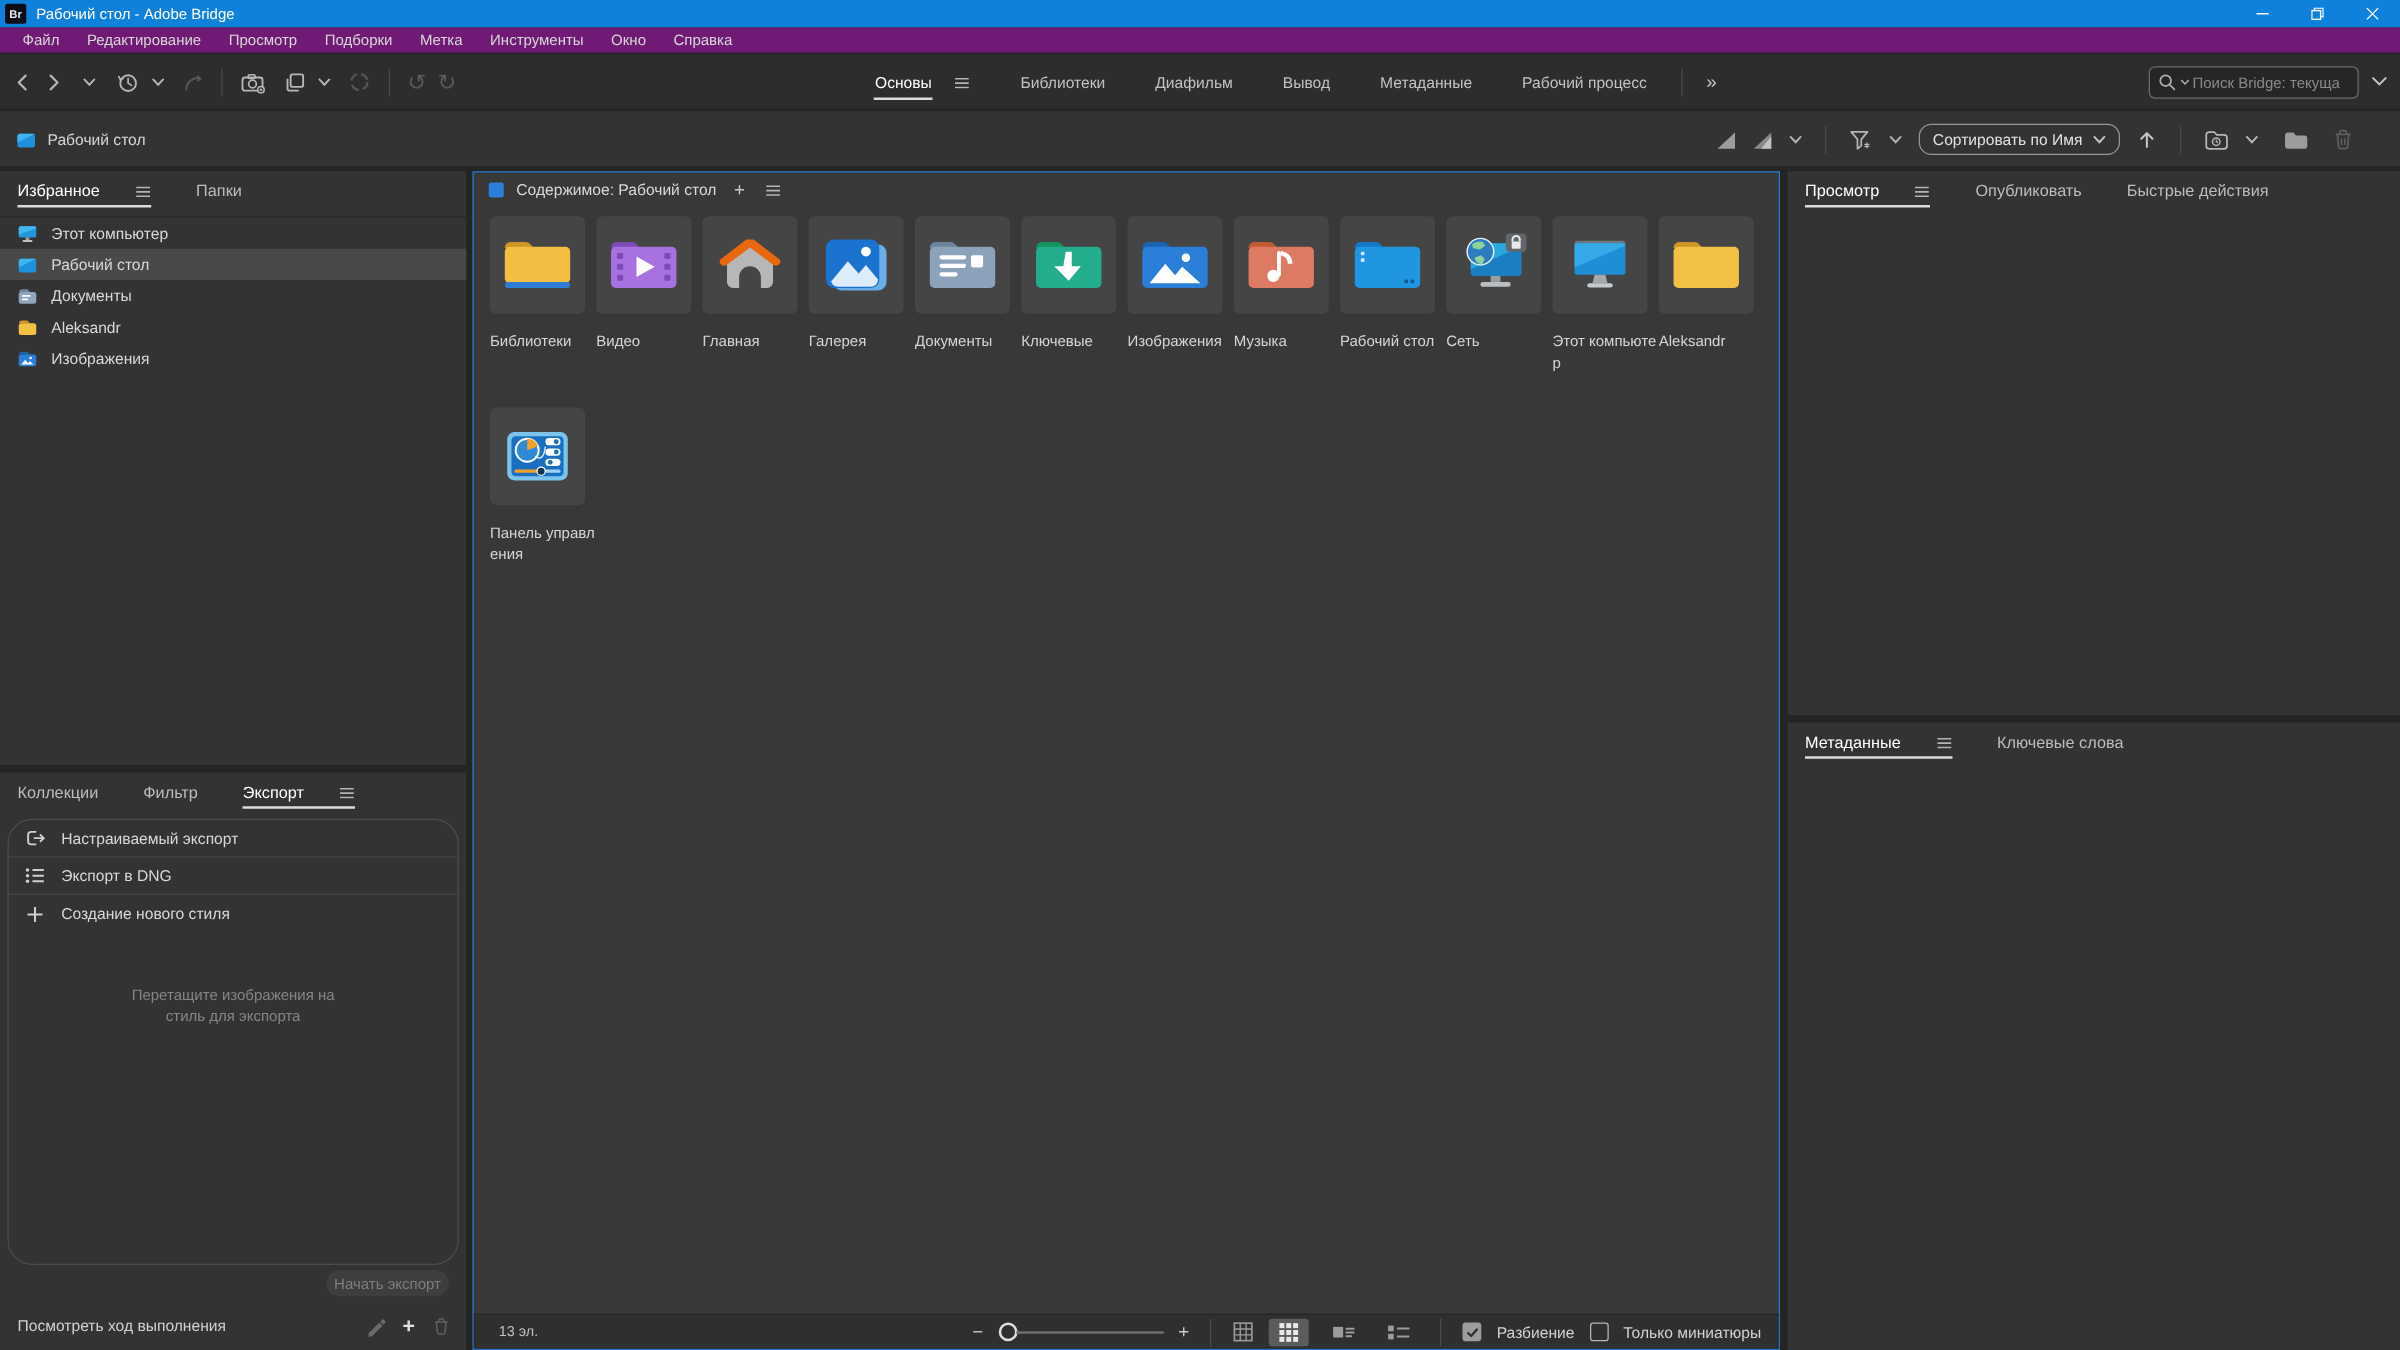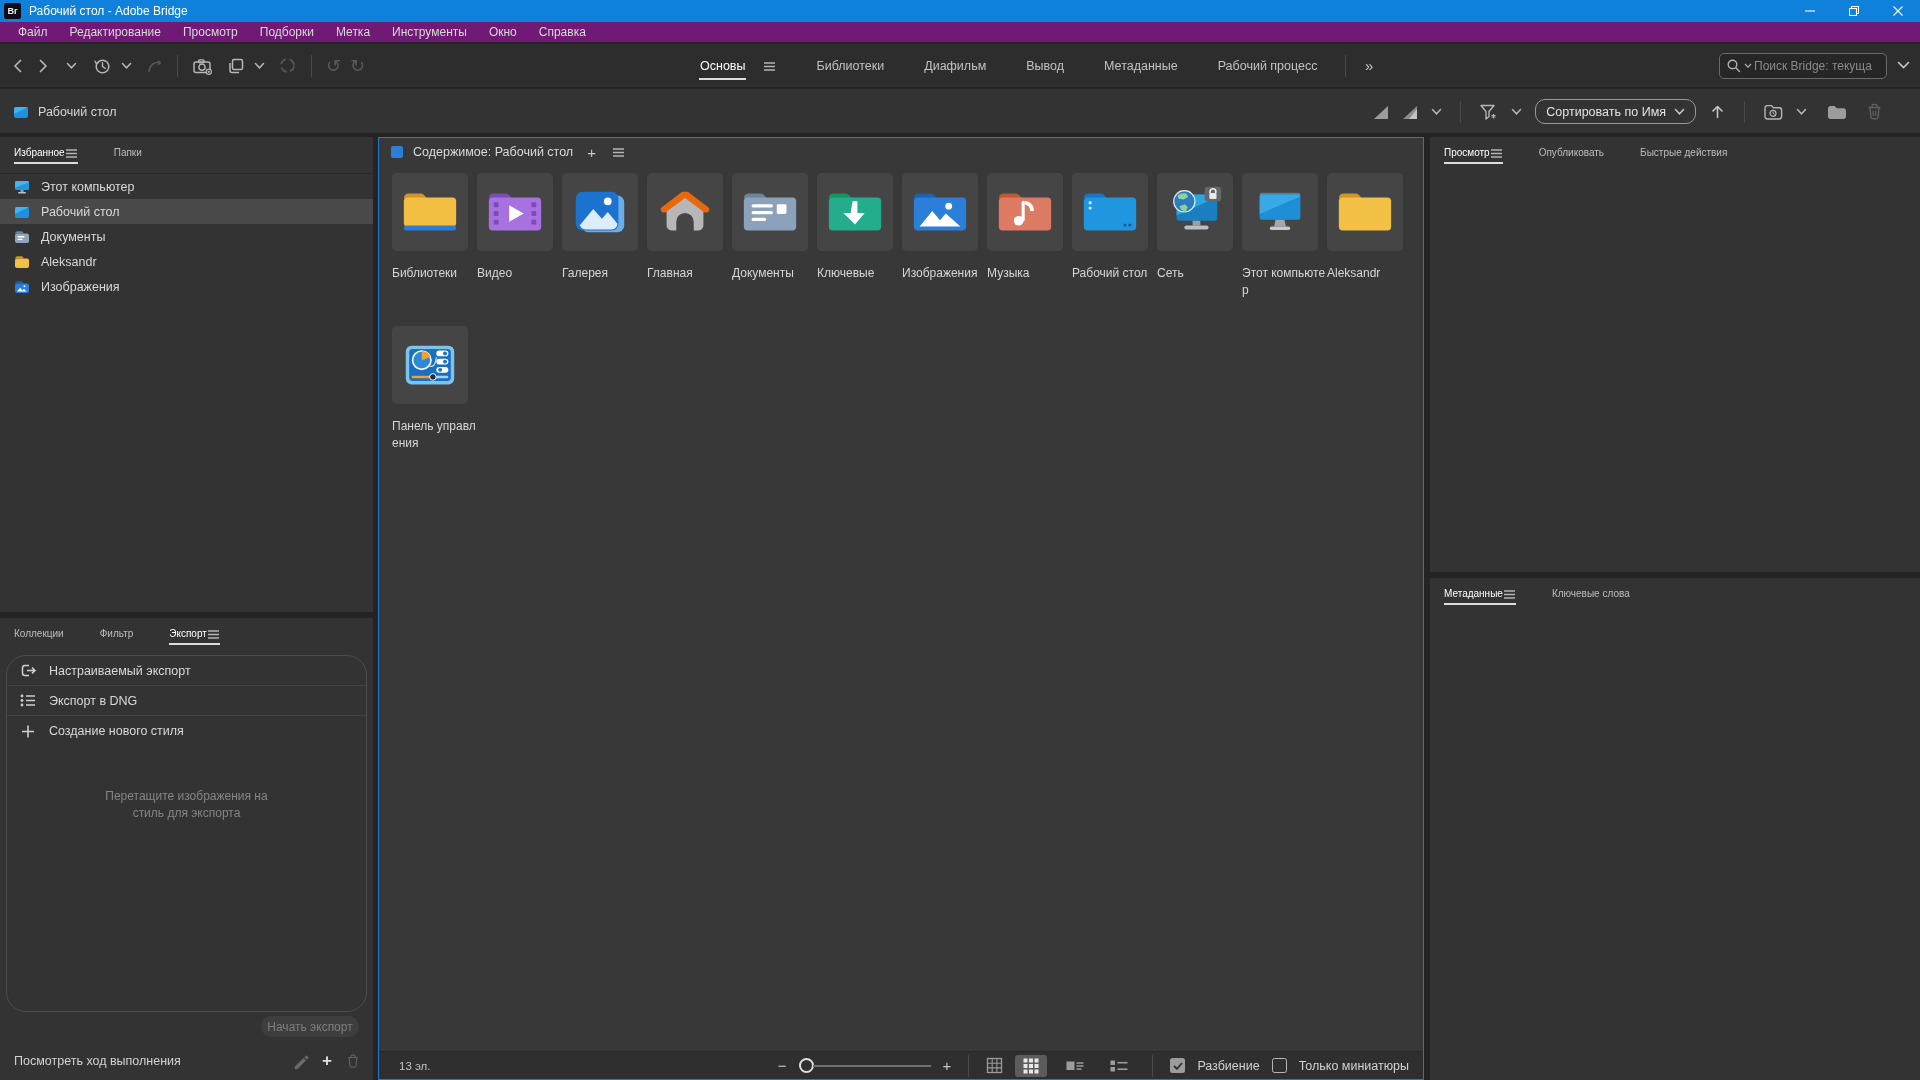--- a/index.html
+++ b/index.html
@@ -44,21 +44,21 @@
   .sort-dd { height:25px; border:1px solid #989898; border-radius:10px; display:flex; align-items:center; padding:0 10px; gap:8px; }
   .sort-dd span { font-size:12.5px; color:#e2e2e2; white-space:nowrap; }
 
   
   .main { position:absolute; left:0; top:137px; width:1920px; height:943px; background:#242424; }
   .col-left { position:absolute; left:0; top:0; width:373px; height:943px; }
   .panel { background:#333333; }
   .fav-panel { position:absolute; left:0; top:0; width:373px; height:475px; }
   .exp-panel { position:absolute; left:0; top:481px; width:373px; height:462px; }
   .ptabs { display:flex; align-items:center; gap:36px; padding-left:14px; height:31px; }
-  .ptab { position:relative; font-size:10px; color:#bdbdbd; white-space:nowrap; display:flex; align-items:center; gap:0;text-align:right; }
+  .ptab { position:relative; font-size:13px; color:#bdbdbd; white-space:nowrap; display:flex; align-items:center; gap:28px;text-align:right; }
   .ptab.active { color:#ffffff; }
   .ptab.active::after { content:''; position:absolute; left:0; right:0; bottom:-6px; height:2px; background:#dcdcdc; }
 
   .fav-list { margin-top:5px; border-top:1px solid #292929; }
   .fav-row { height:25px; display:flex; align-items:center; padding-left:13px; gap:10px; }
   .fav-row.selected { background:#494949; }
   .fav-label { font-size:12.5px; color:#d9d9d9; }
 
   .exp-box { margin:6px 6px 0 6px; height:357px; border:1px solid #4c4c4c; border-radius:20px; overflow:hidden; }
   .exp-row { height:30px; display:flex; align-items:center; padding-left:12px; gap:12px; border-bottom:1px solid #434343; }
@@ -466,37 +466,37 @@
                 <rect x="49" y="35" width="5" height="5" rx="1" fill="#7b4cb8"></rect>
                 <path d="M26 20 L41 28.5 26 37Z" fill="#ffffff"></path>
               </svg>
             </div>
           <div class="tile-label">Видео</div>
         </div>
 
         <div class="tile-item">
           <div class="tile">
               <svg viewBox="0 0 64 54" width="62" height="54">
+                <path d="M13 25 L32 11 51 25 v16 a5 5 0 0 1 -5 5 H41 v-9 a9 9 0 0 0 -18 0 v9 H18 a5 5 0 0 1 -5 -5 Z" fill="#b7b7b7"></path>
+                <path d="M29 6 h6 l21 16 c2.4 1.8.6 5.6-2.4 5.6-.9 0-1.8-.3-2.5-.9L32 12.6 12.9 26.7c-.7.6-1.6.9-2.5.9-3 0-4.8-3.8-2.4-5.6Z" fill="#e8680f"></path>
+              </svg>
+            </div>
+          <div class="tile-label">Главная</div>
+        </div>
+
+        <div class="tile-item">
+          <div class="tile">
+              <svg viewBox="0 0 64 54" width="62" height="54">
                 <rect x="13" y="10" width="44" height="38" rx="7" fill="#6aaee8"></rect>
                 <rect x="7" y="6" width="44" height="40" rx="7" fill="#1b72cf"></rect>
                 <circle cx="40" cy="16" r="4" fill="#fff"></circle>
                 <path d="M11 41 L25 24 l9 10 6-7 10 12 v0 a6 6 0 0 1 -6 6 H17 a6 6 0 0 1 -6 -6 Z" fill="#ddecfa"></path>
               </svg>
             </div>
           <div class="tile-label">Галерея</div>
-        </div>
-
-        <div class="tile-item">
-          <div class="tile">
-              <svg viewBox="0 0 64 54" width="62" height="54">
-                <path d="M13 25 L32 11 51 25 v16 a5 5 0 0 1 -5 5 H41 v-9 a9 9 0 0 0 -18 0 v9 H18 a5 5 0 0 1 -5 -5 Z" fill="#b7b7b7"></path>
-                <path d="M29 6 h6 l21 16 c2.4 1.8.6 5.6-2.4 5.6-.9 0-1.8-.3-2.5-.9L32 12.6 12.9 26.7c-.7.6-1.6.9-2.5.9-3 0-4.8-3.8-2.4-5.6Z" fill="#e8680f"></path>
-              </svg>
-            </div>
-          <div class="tile-label">Главная</div>
         </div>
 
         <div class="tile-item">
           <div class="tile">
               <svg viewBox="0 0 64 54" width="62" height="54">
                 <path d="M5 13c0-3 2-5 5-5h12c1.6 0 3.1.7 4.1 1.8L29 13z" fill="#6d829b"></path>
                 <rect x="5" y="12" width="54" height="34" rx="4" fill="#8ca2ba"></rect>
                 <rect x="13" y="19" width="22" height="3.4" rx="1.7" fill="#fff"></rect>
                 <rect x="13" y="26" width="22" height="3.4" rx="1.7" fill="#fff"></rect>
                 <rect x="13" y="33" width="15" height="3.4" rx="1.7" fill="#fff"></rect>

